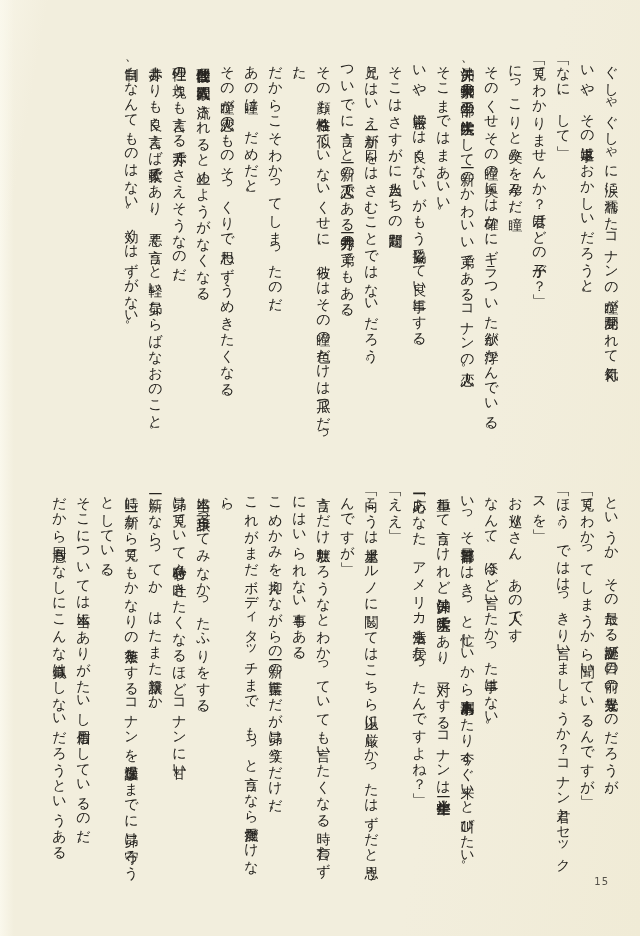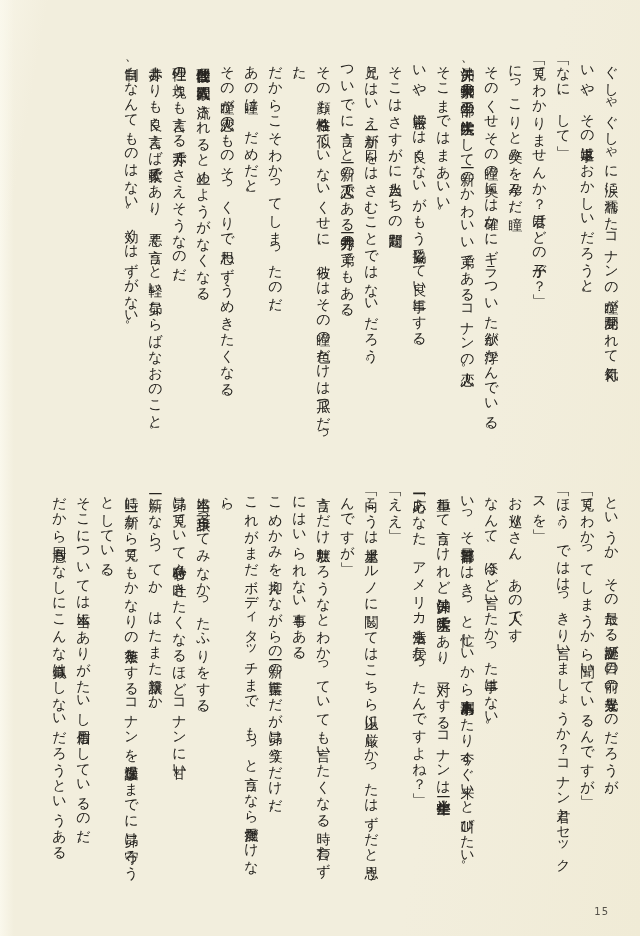--- a/index.html
+++ b/index.html
@@ -52,21 +52,21 @@
     top: 56px;
     height: 394px;
   }
   #block-bottom {
     top: 487px;
     height: 394px;
   }
   .page-number {
     position: absolute;
     right: 31px;
-    top: 906px;
+    top: 876px;
     font-size: 10px;
     letter-spacing: 1px;
     color: #55524a;
   }
 </style>
 </head>
 <body>
 
 <div class="page">
 

